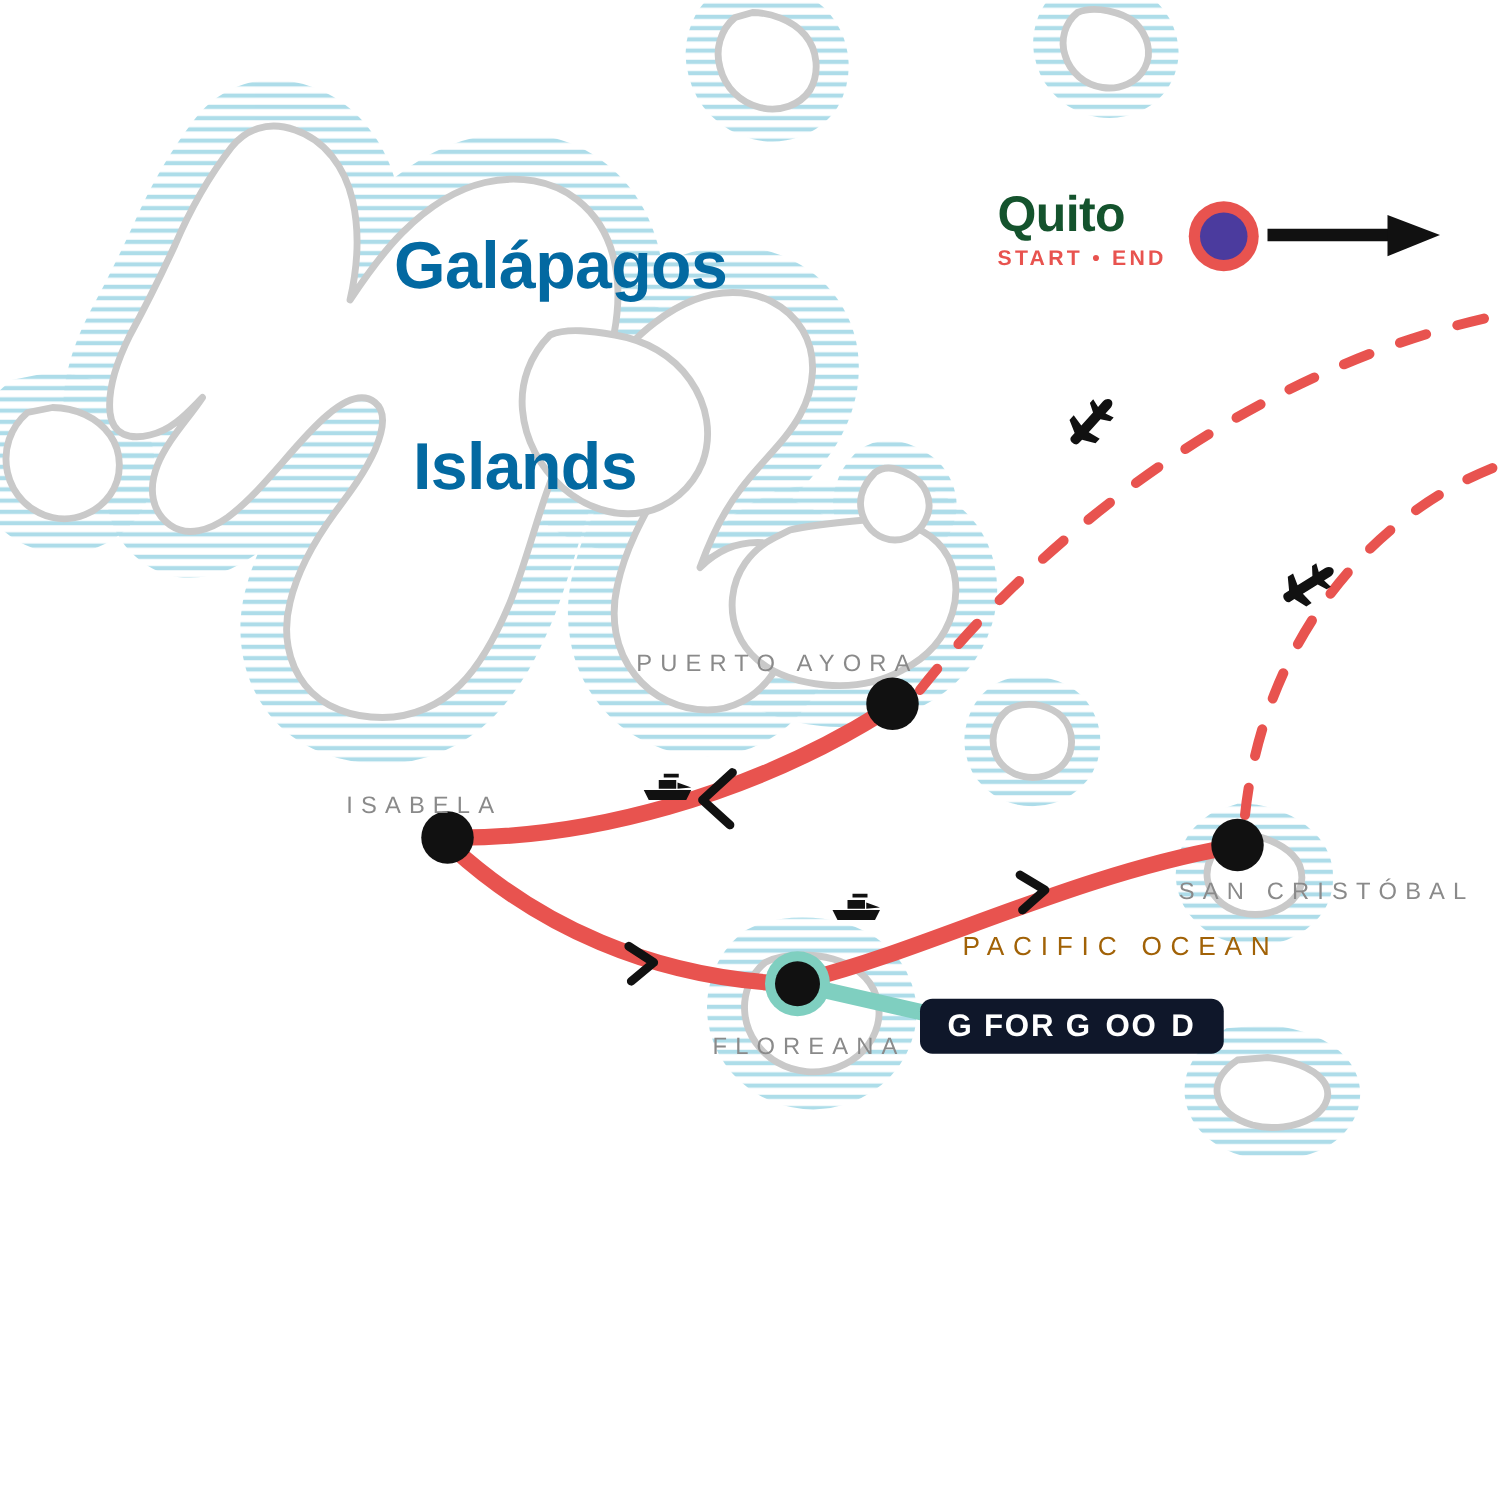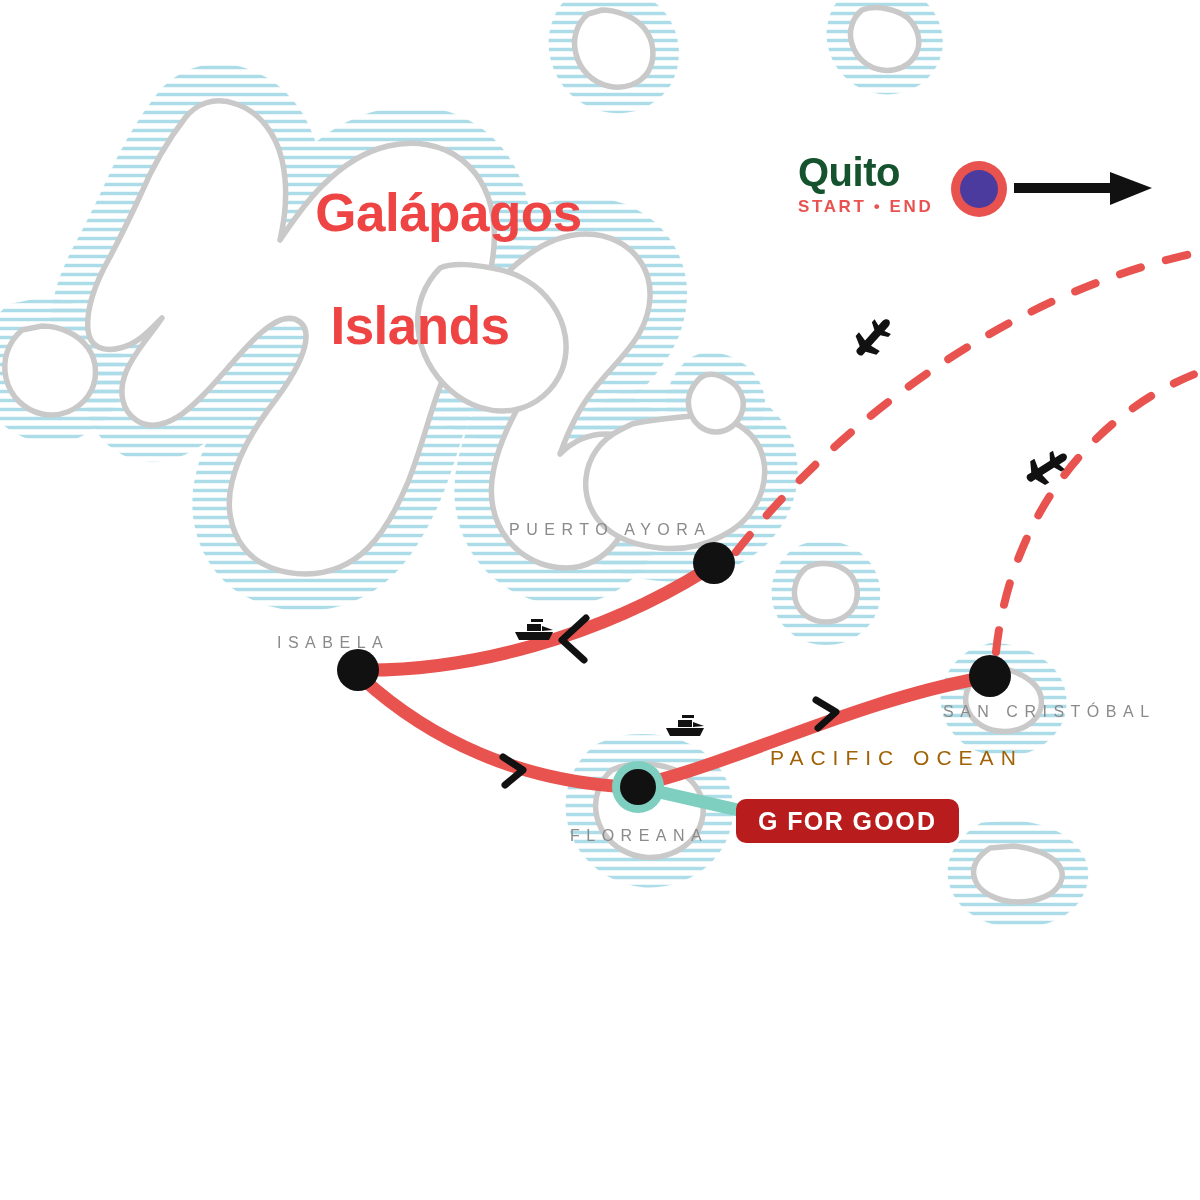--- a/index.html
+++ b/index.html
@@ -32,27 +32,27 @@
 
   #map-title {
     left: 180px;
     top: 128px;
     width: 480px;
     text-align: center;
     font-size: 53px;
     font-weight: bold;
     line-height: 1.07;
     letter-spacing: -0.5px;
-    color: #ef4444;
-  }
-  #map-title .title-line2 { display: block; }
+    color: #0369a1;
+  }
+  #map-title .title-line2 { display: block; margin-top: 48px; }
 
   .place-label {
     color: #8a8a8a;
-    font-size: 16px;
+    font-size: 19px;
     letter-spacing: 6.5px;
     font-weight: 400;
   }
   #label-puerto-ayora { left: 509px; top: 521px; }
   #label-isabela      { left: 277px; top: 634px; }
   #label-san-cristobal{ left: 905px; top: 703px; margin-left: 38px; }
   #label-floreana     { left: 570px; top: 827px; }
 
   #label-pacific-ocean {
     left: 770px;
@@ -84,32 +84,32 @@
   }
 
   
   #badge-g-for-good {
     position: absolute;
     left: 736px;
     top: 799px;
     height: 44px;
     padding: 0 22px;
     border-radius: 10px;
-    background: #b91c1c;
+    background: #0f172a;
     color: #ffffff;
     font-size: 25px;
     font-weight: bold;
     letter-spacing: 1.4px;
     display: flex;
     align-items: center;
     line-height: 1;
   }
   #badge-g-for-good .glyph-infinity {
     display: inline-block;
-    margin: 0 1px;
+    margin: 0 11px;
   }
 </style>
 </head>
 <body>
 
 <div id="map-root">
 
   <svg id="map-svg" viewBox="0 0 1200 1200">
     <defs>
 

